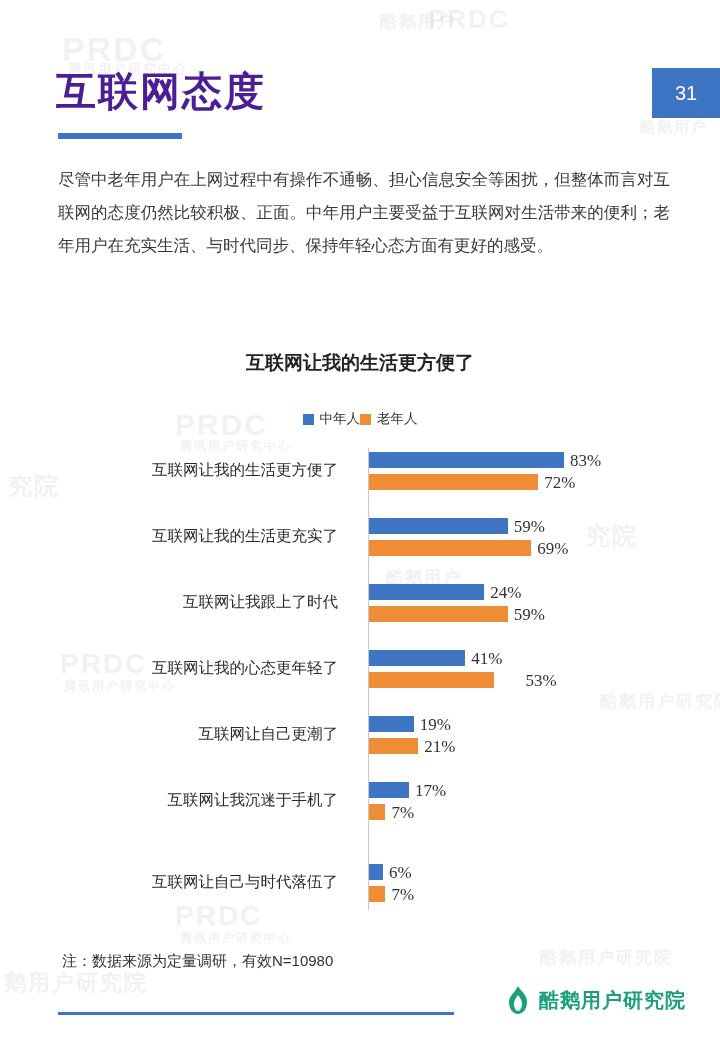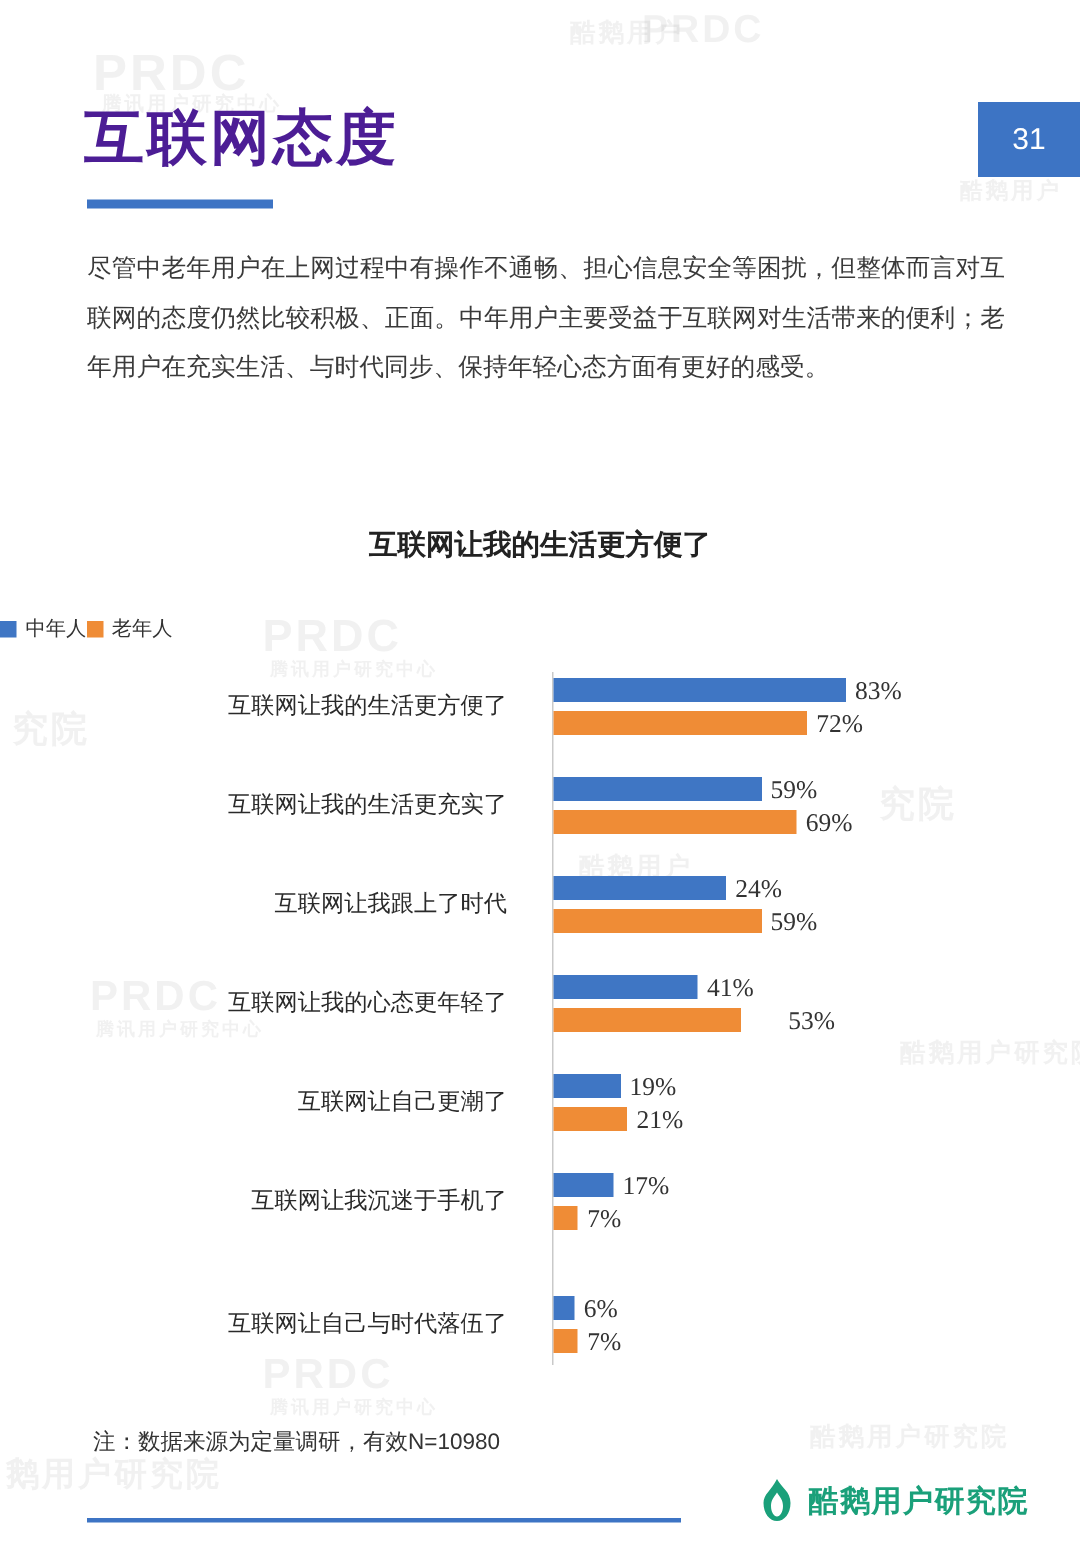--- a/index.html
+++ b/index.html
@@ -83,20 +83,21 @@
     font-size: 19px;
     font-weight: bold;
     color: #222;
   }
   .legend {
     position: absolute;
     top: 410px;
     left: 0;
     width: 720px;
     display: flex;
+    justify-content: center;
     font-size: 13.5px;
     color: #333;
   }
   .legend-item { display: flex; align-items: center; gap: 6px; }
   .legend-swatch { width: 11px; height: 11px; display: inline-block; }
 
   .chart {
     position: absolute;
     top: 448px;
     left: 58px;

